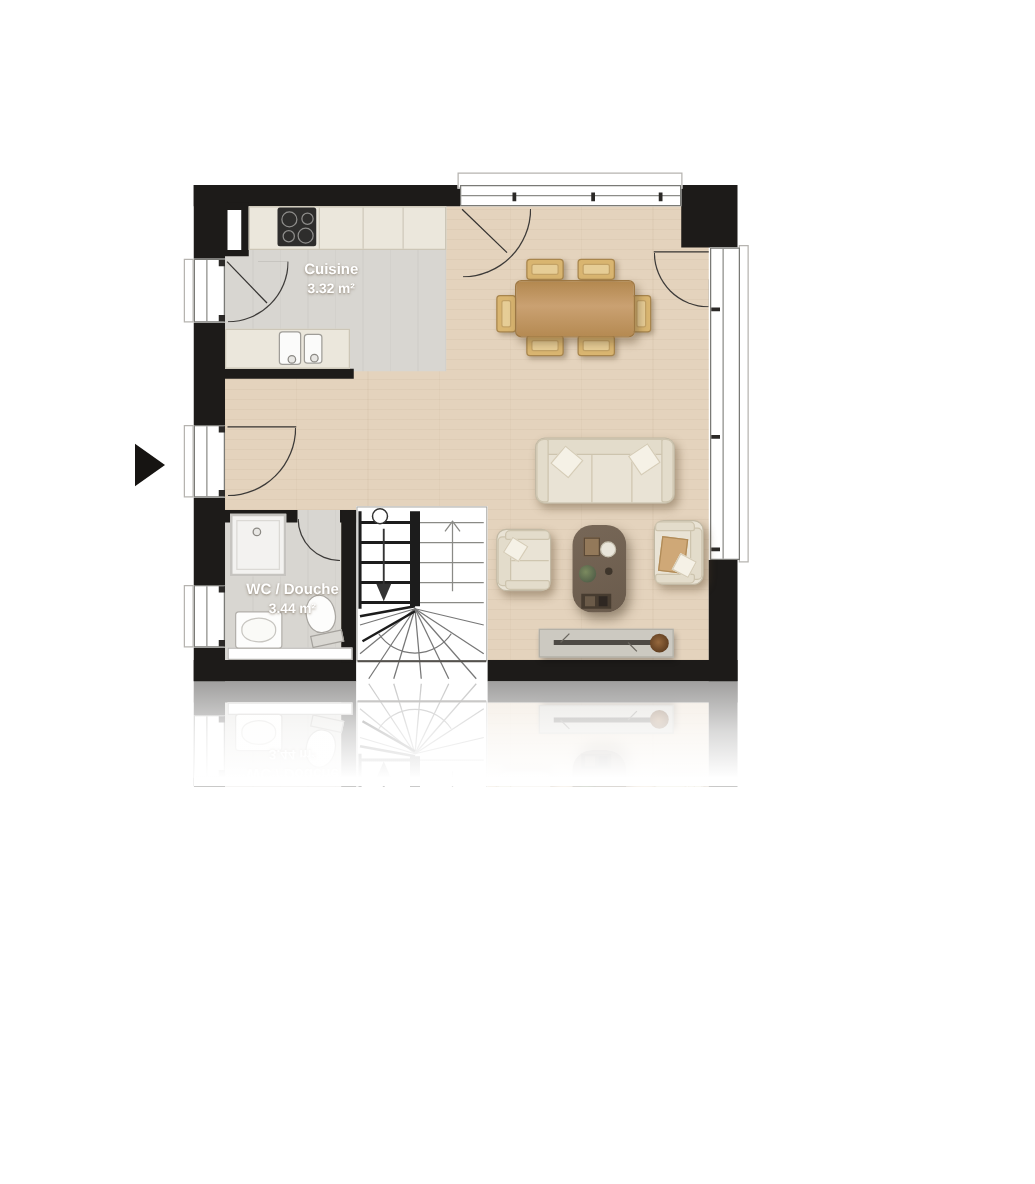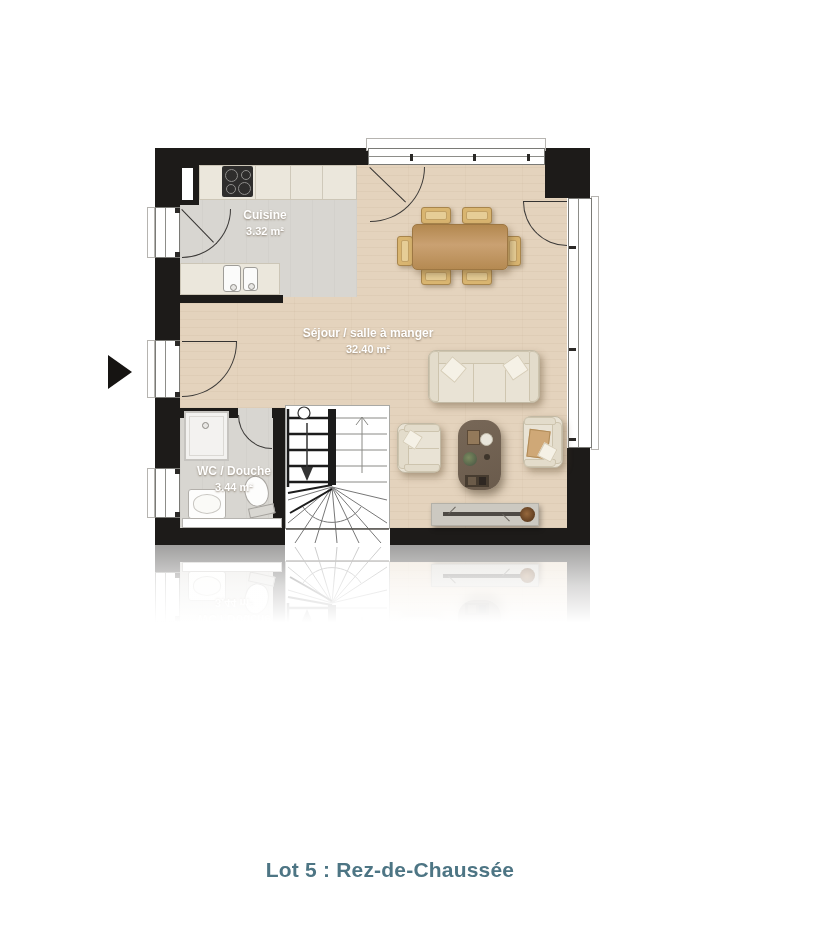--- a/index.html
+++ b/index.html
@@ -257,24 +257,20 @@
       <span class="abs" style="left:11px;top:8px;width:78px;height:4px;background:#4e4a45;"></span>
       <span class="abs" style="left:18px;top:5px;width:10px;height:10px;border-left:1px solid #6a665f;transform:rotate(45deg);"></span>
       <span class="abs" style="left:72px;top:5px;width:10px;height:10px;border-left:1px solid #6a665f;transform:rotate(-45deg);"></span>
       <span class="abs" style="left:88px;top:3px;width:15px;height:15px;border-radius:50%;background:radial-gradient(circle at 45% 45%,#96683d,#5e3c1f 75%);"></span>
     </div>
 
     <div class="abs room-label" style="left:60px;top:70px;width:100px;">
       <div class="nm">Cuisine</div>
       <div class="ar">3.32 m²</div>
     </div>
-    <div class="abs room-label" style="left:133px;top:188px;width:160px;">
-      <div class="nm">Séjour / salle à manger</div>
-      <div class="ar">32.40 m²</div>
-    </div>
     <div class="abs room-label" style="left:29px;top:326px;width:100px;">
       <div class="nm">WC / Douche</div>
       <div class="ar">3.44 m²</div>
     </div>
 
   </div>
 
   <div class="abs entry-arrow" style="position:absolute;left:108px;top:355px;"></div>
 
   <div id="reflection">
@@ -373,15 +369,14 @@
     </div>
 
     <div class="abs room-label" style="left:29px;top:326px;width:100px;">
       <div class="nm">WC / Douche</div>
       <div class="ar">3.44 m²</div>
     </div>
 
   </div>
     </div>
 
-  <div class="caption">Lot 5 : Rez-de-Chaussée</div>
 
 </div>
 
 </body></html>

